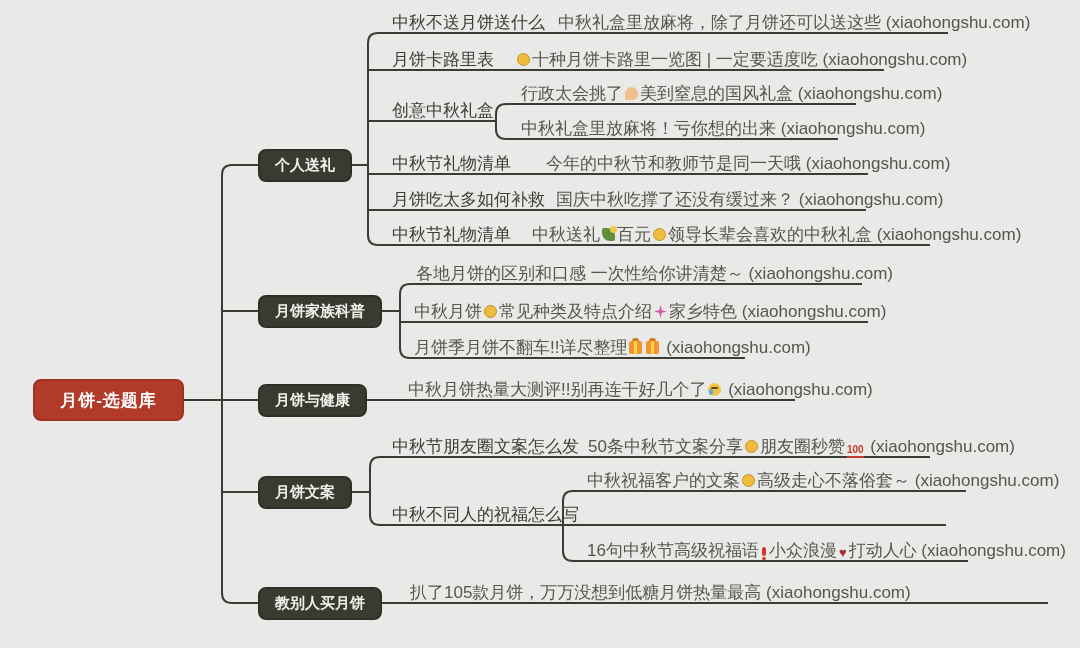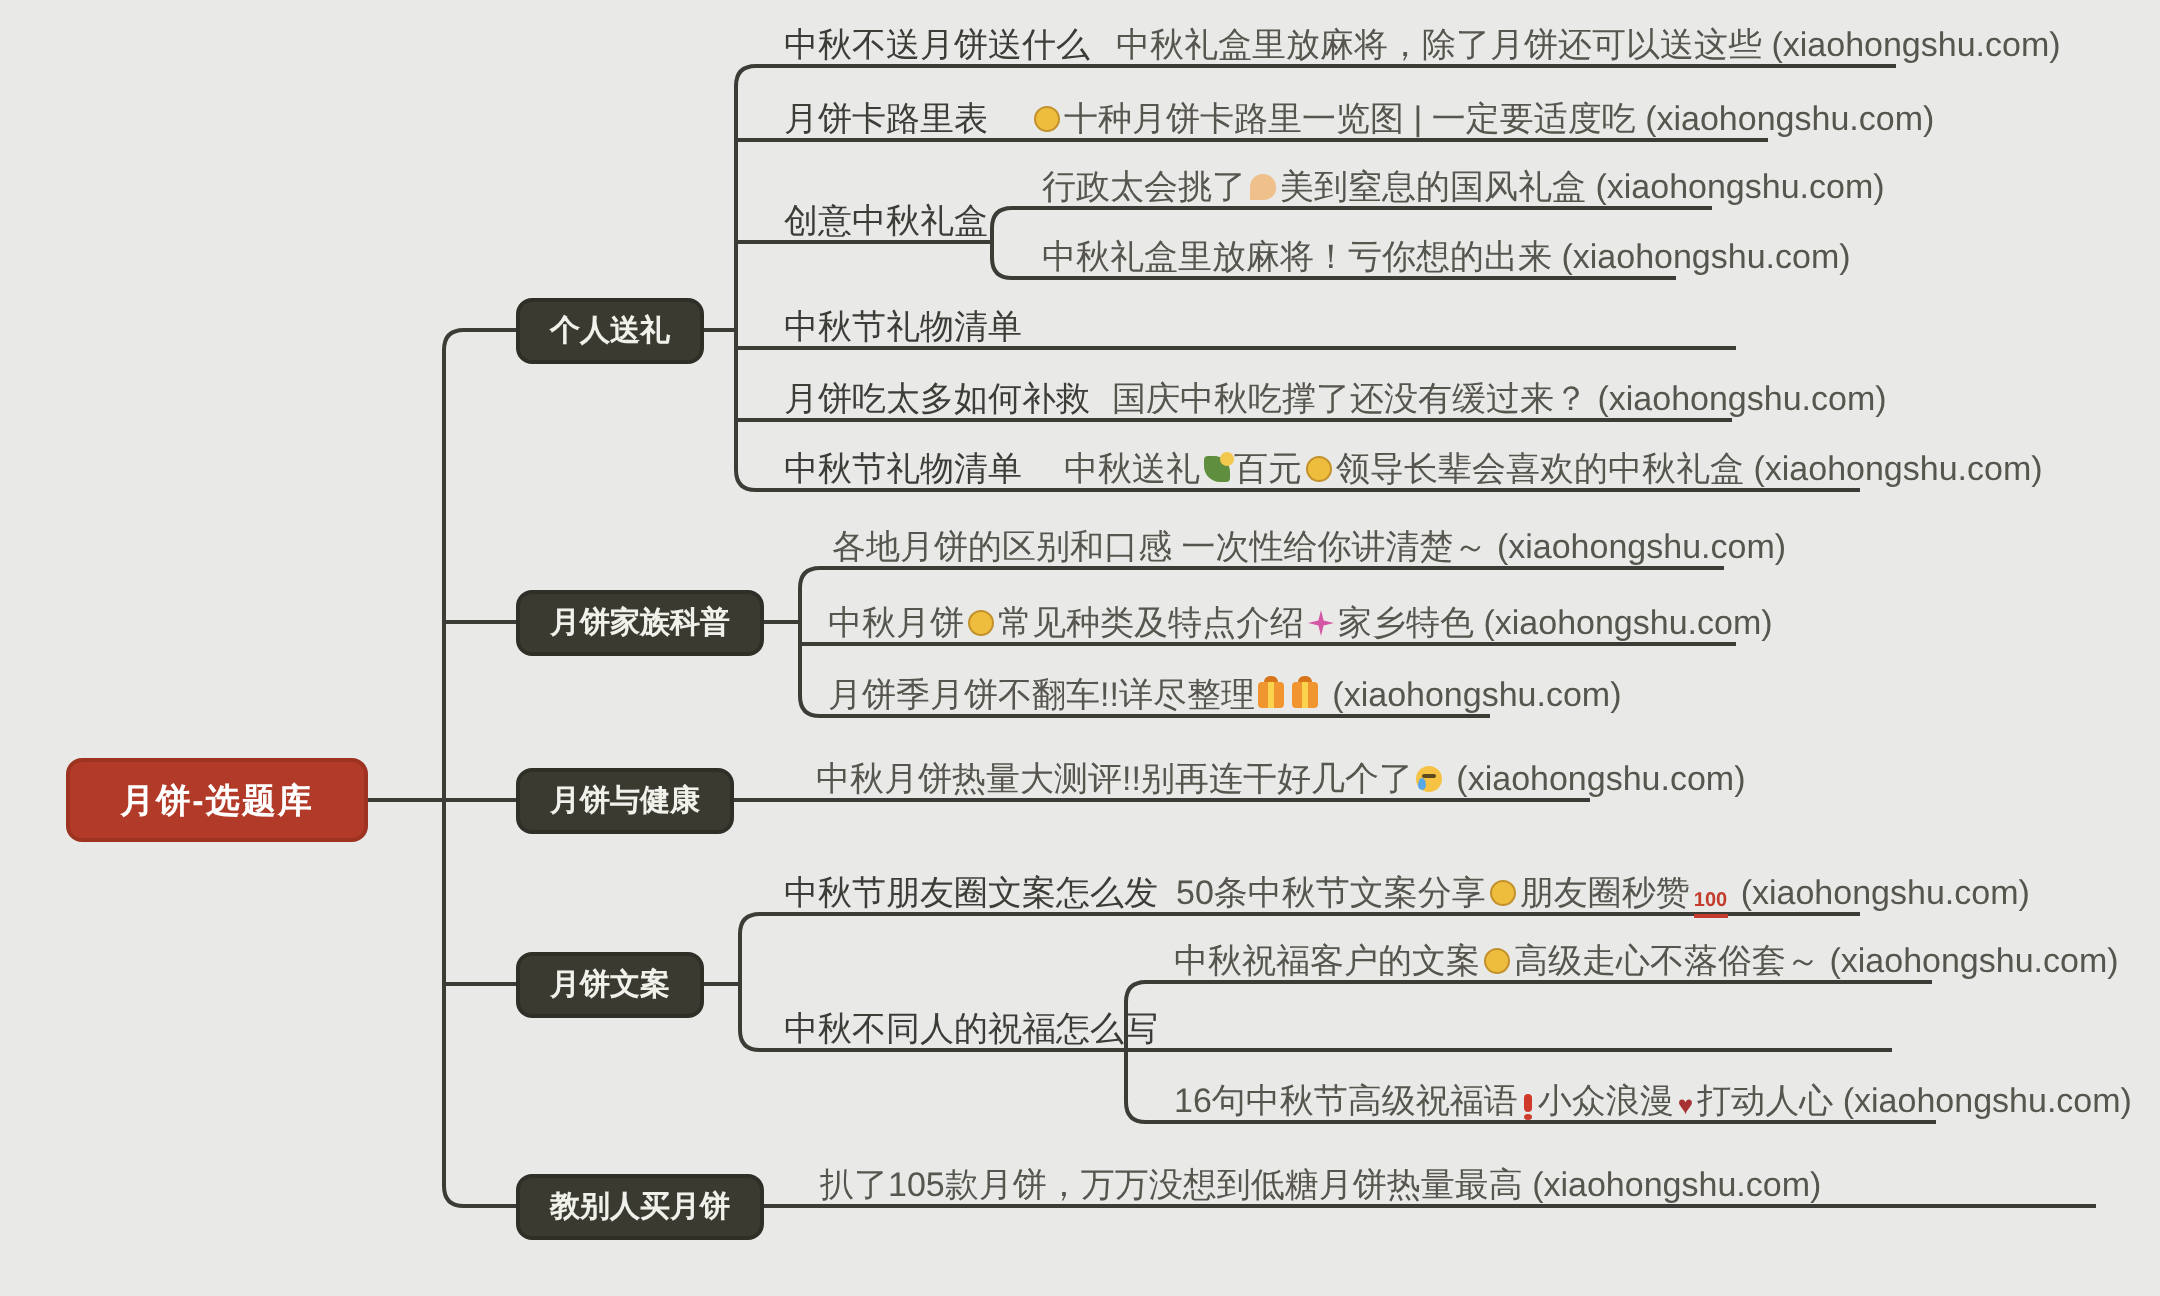--- a/index.html
+++ b/index.html
@@ -102,20 +102,21 @@
   <div class="row toplabel" style="left:392px;top:154px">中秋节礼物清单</div>
   <div class="row toplabel" style="left:392px;top:190px">月饼吃太多如何补救</div>
   <div class="row toplabel" style="left:392px;top:225px">中秋节礼物清单</div>
   <div class="row toplabel" style="left:392px;top:437px">中秋节朋友圈文案怎么发</div>
   <div class="row toplabel" style="left:392px;top:505px">中秋不同人的祝福怎么写</div>
 
   <div class="row leaf" style="left:558px;top:13px">中秋礼盒里放麻将，除了月饼还可以送这些 (xiaohongshu.com)</div>
   <div class="row leaf" style="left:515px;top:50px"><span class="e e-moon"></span>十种月饼卡路里一览图 | 一定要适度吃 (xiaohongshu.com)</div>
   <div class="row leaf" style="left:521px;top:84px">行政太会挑了<span class="e e-hand"></span>美到窒息的国风礼盒 (xiaohongshu.com)</div>
   <div class="row leaf" style="left:521px;top:119px">中秋礼盒里放麻将！亏你想的出来 (xiaohongshu.com)</div>
+  <div class="row leaf" style="left:546px;top:154px">今年的中秋节和教师节是同一天哦 (xiaohongshu.com)</div>
   <div class="row leaf" style="left:556px;top:190px">国庆中秋吃撑了还没有缓过来？ (xiaohongshu.com)</div>
   <div class="row leaf" style="left:532px;top:225px">中秋送礼<span class="e e-ceremony"></span>百元<span class="e e-moon"></span>领导长辈会喜欢的中秋礼盒 (xiaohongshu.com)</div>
   <div class="row leaf" style="left:416px;top:264px">各地月饼的区别和口感 一次性给你讲清楚～ (xiaohongshu.com)</div>
   <div class="row leaf" style="left:414px;top:302px">中秋月饼<span class="e e-moon"></span>常见种类及特点介绍<span class="e e-sparkle"></span>家乡特色 (xiaohongshu.com)</div>
   <div class="row leaf" style="left:414px;top:338px">月饼季月饼不翻车!!详尽整理<span class="e e-gift"></span><span class="e e-gift"></span> (xiaohongshu.com)</div>
   <div class="row leaf" style="left:408px;top:380px">中秋月饼热量大测评!!别再连干好几个了<span class="e e-cry"></span> (xiaohongshu.com)</div>
   <div class="row leaf" style="left:588px;top:437px">50条中秋节文案分享<span class="e e-moon"></span>朋友圈秒赞<span class="e e-hundred"></span> (xiaohongshu.com)</div>
   <div class="row leaf" style="left:587px;top:471px">中秋祝福客户的文案<span class="e e-moon"></span>高级走心不落俗套～ (xiaohongshu.com)</div>
   <div class="row leaf" style="left:587px;top:541px">16句中秋节高级祝福语<span class="e e-excl"></span>小众浪漫<span class="e e-heart"></span>打动人心 (xiaohongshu.com)</div>
   <div class="row leaf" style="left:410px;top:583px">扒了105款月饼，万万没想到低糖月饼热量最高 (xiaohongshu.com)</div>

